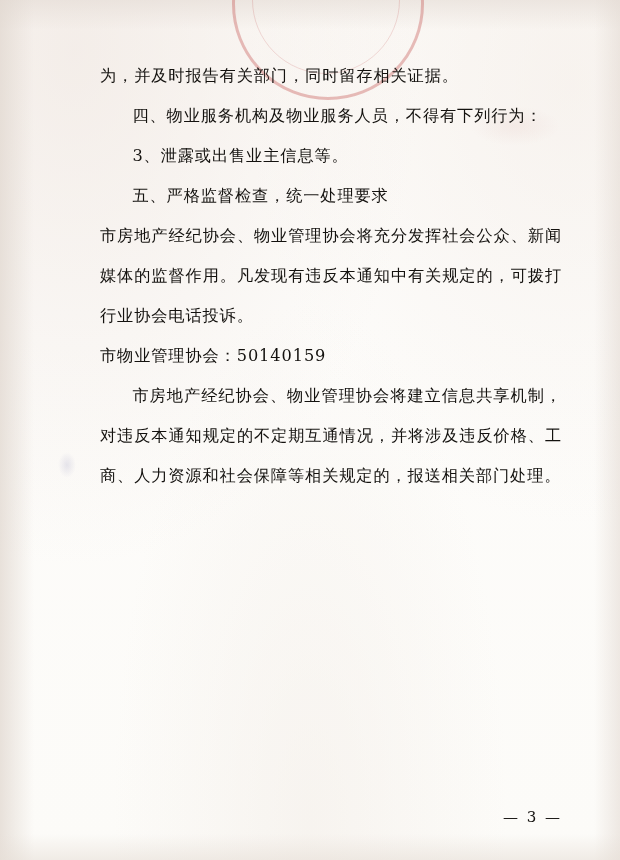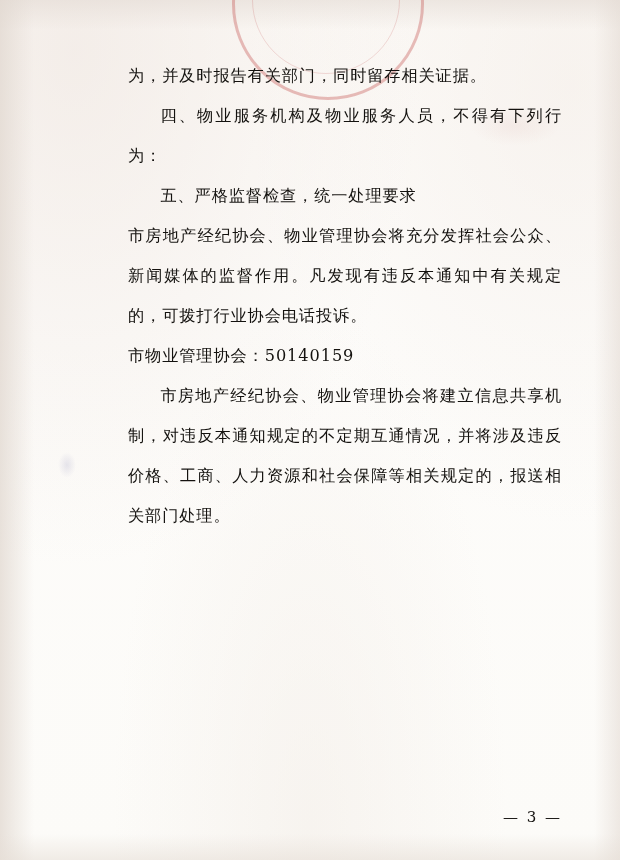--- a/index.html
+++ b/index.html
@@ -86,21 +86,20 @@
     height: 40px;
     background: radial-gradient(ellipse at center, rgba(210,160,155,0.13) 0%, rgba(253,252,250,0) 70%);
     pointer-events: none;
   }
 
   .page {
     position: absolute;
     inset: 0;
     padding: 56px 58px 40px 100px;
     box-sizing: border-box;
-    margin-left: 28px;
   }
 
   .doc-body {
     font-size: 16.2px;
     line-height: 40px;
     color: #14120f;
     letter-spacing: 0.9px;
     text-align: justify;
     text-justify: inter-character;
   }
@@ -132,20 +131,21 @@
 <div class="edge-bottom"></div>
 <div class="seal"></div>
 <div class="seal-inner"></div>
 <div class="smudge-a"></div>
 <div class="smudge-b"></div>
 
 <div class="page">
   <div class="doc-body">
     <p class="para no-indent">为，并及时报告有关部门，同时留存相关证据。</p>
     <p class="para">四、物业服务机构及物业服务人员，不得有下列行为：</p>
+    <p class="para">3、泄露或出售业主信息等。</p>
     <p class="para">五、严格监督检查，统一处理要求</p>
     <p class="para no-indent">市房地产经纪协会、物业管理协会将充分发挥社会公众、新闻媒体的监督作用。凡发现有违反本通知中有关规定的，可拨打行业协会电话投诉。</p>
     <p class="para no-indent">市物业管理协会：50140159</p>
     <p class="para">市房地产经纪协会、物业管理协会将建立信息共享机制，对违反本通知规定的不定期互通情况，并将涉及违反价格、工商、人力资源和社会保障等相关规定的，报送相关部门处理。</p>
   </div>
 </div>
 
 <div class="page-number">— 3 —</div>
 
 </body></html>

